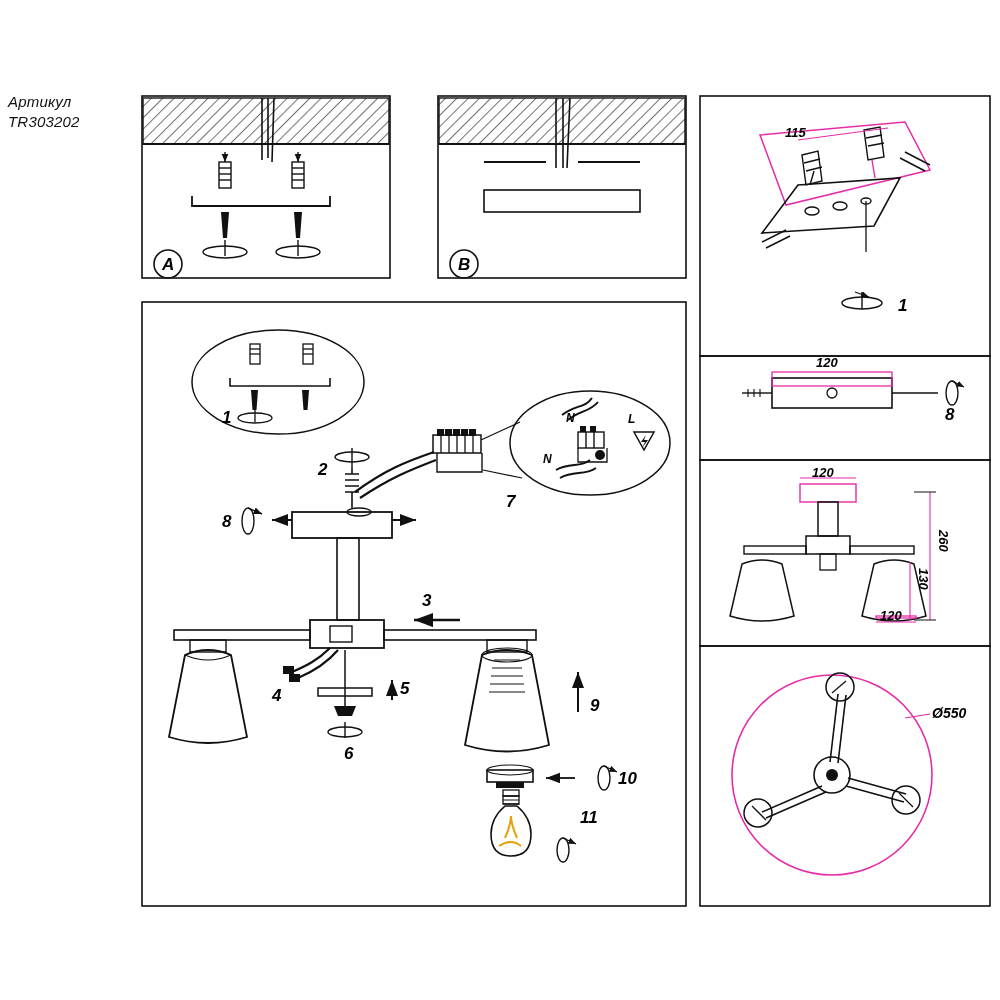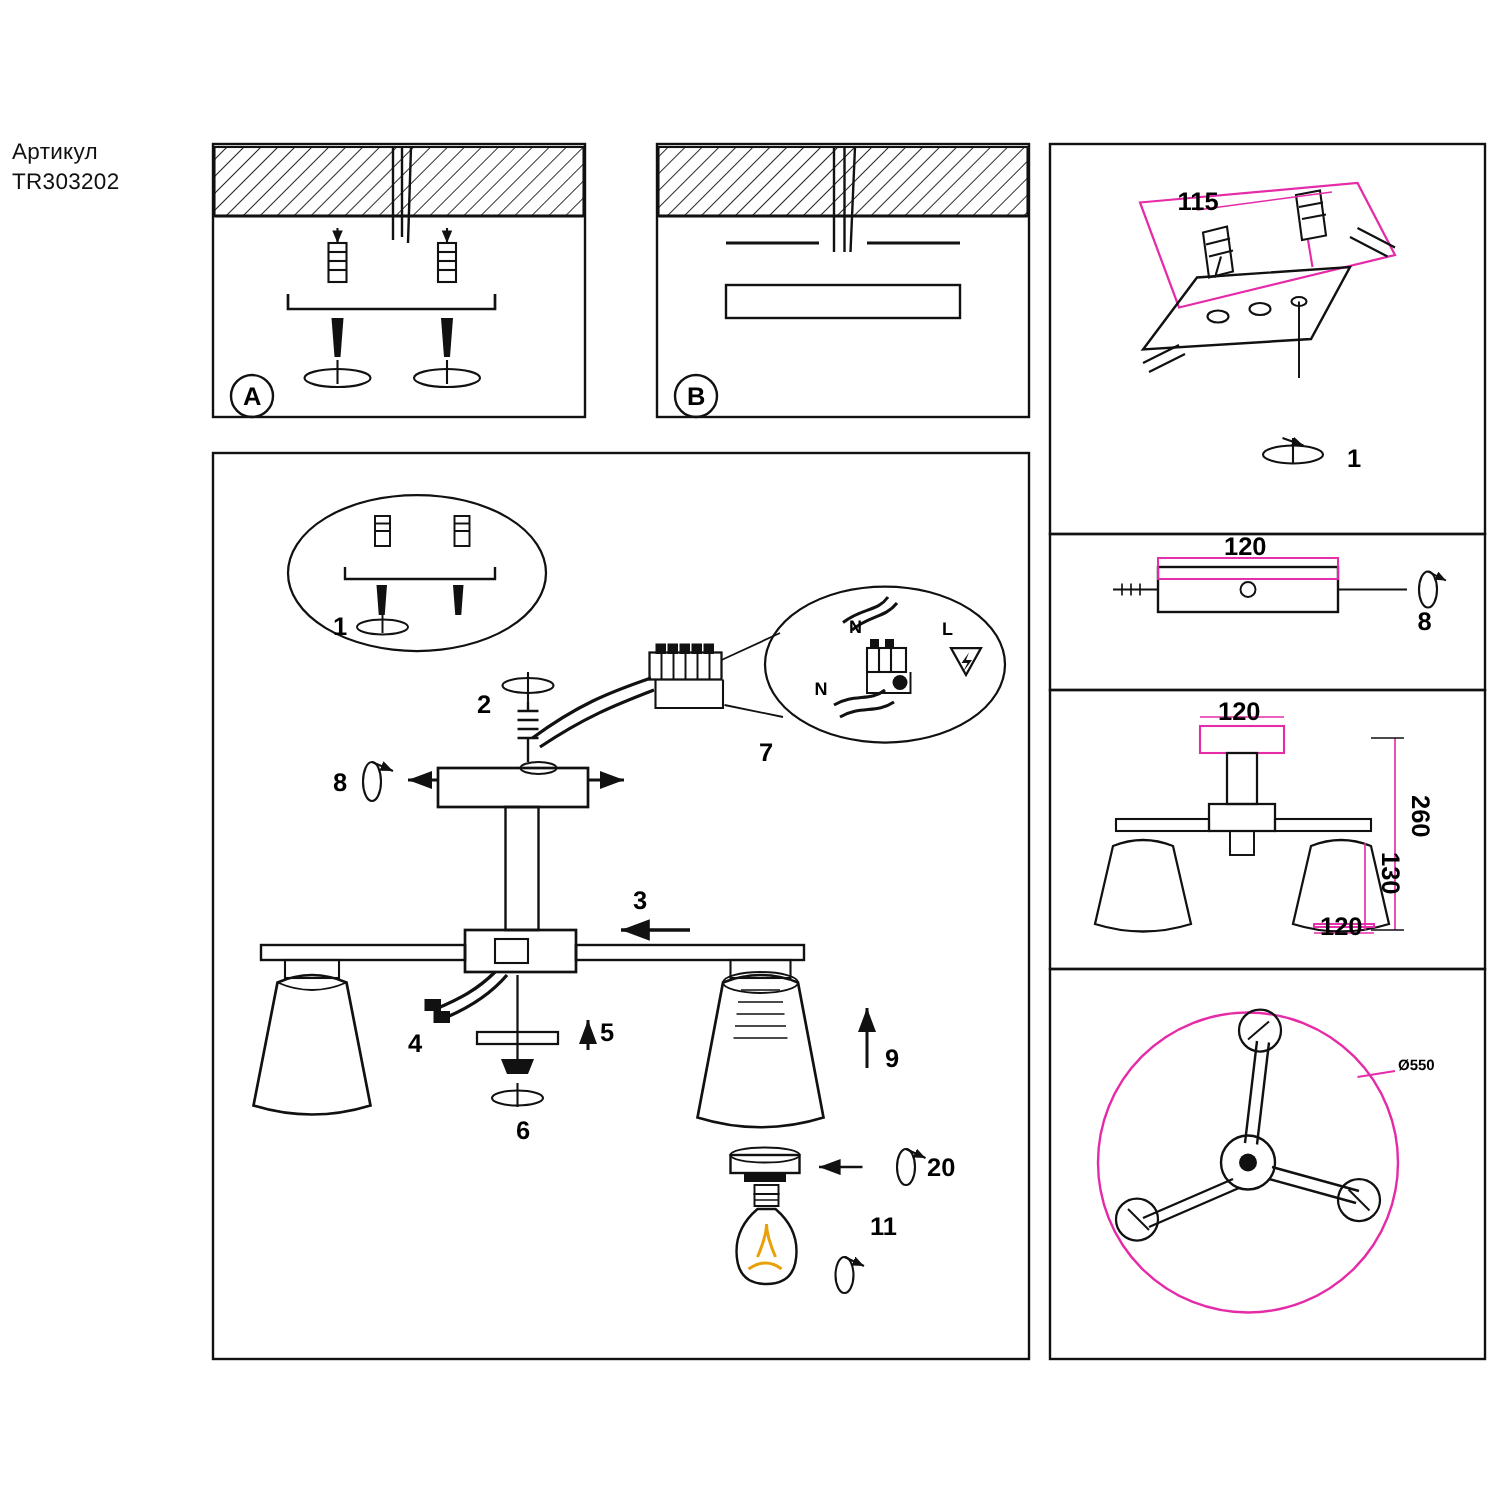--- a/index.html
+++ b/index.html
@@ -11,21 +11,21 @@
     width: 1000px;
     height: 1000px;
     font-family: "Liberation Sans", sans-serif;
     color: #111111;
     position: relative;
     overflow: hidden;
   }
   .sheet {
     position: absolute;
     left: 0; top: 0;
-    width: 972px; height: 1000px;
+    width: 972px; height: 1000px; font-style: italic;
   }
   svg { display: block; }
 
   .article-label {
     position: absolute;
     left: 8px;
     top: 92px;
     font-size: 15px;
     line-height: 20px;
     color: #111;
@@ -34,21 +34,21 @@
   .article-label .code { display: block; }
 
   .num {
     position: absolute;
     font-size: 17px;
     font-weight: bold;
     color: #000;
   }
   .dim {
     position: absolute;
-    font-size: 17px;
+    font-size: 13px;
     font-weight: bold;
     color: #000;
   }
   .panel-letter {
     position: absolute;
     font-size: 17px;
     font-weight: bold;
     color: #000;
   }
 </style>
@@ -383,33 +383,33 @@
 
   <div class="num" style="left:222px; top:408px;">1</div>
   <div class="num" style="left:318px; top:460px;">2</div>
   <div class="num" style="left:422px; top:591px;">3</div>
   <div class="num" style="left:272px; top:686px;">4</div>
   <div class="num" style="left:400px; top:679px;">5</div>
   <div class="num" style="left:344px; top:744px;">6</div>
   <div class="num" style="left:506px; top:492px;">7</div>
   <div class="num" style="left:222px; top:512px;">8</div>
   <div class="num" style="left:590px; top:696px;">9</div>
-  <div class="num" style="left:618px; top:769px;">20</div>
+  <div class="num" style="left:618px; top:769px;">10</div>
   <div class="num" style="left:580px; top:808px;">11</div>
 
   <div class="num" style="left:898px; top:296px;">1</div>
   <div class="dim" style="left:785px; top:125px;">115</div>
 
   <div class="dim" style="left:816px; top:355px;">120</div>
   <div class="num" style="left:945px; top:405px;">8</div>
 
   <div class="dim" style="left:812px; top:465px;">120</div>
   <div class="dim" style="left:880px; top:608px;">120</div>
   <div class="dim" style="left:936px; top:530px; writing-mode:vertical-rl;">260</div>
   <div class="dim" style="left:916px; top:568px; writing-mode:vertical-rl;">130</div>
 
-  <div class="dim" style="left:932px; top:705px; font-size:10px;">Ø550</div>
+  <div class="dim" style="left:932px; top:705px; font-size:14px;">Ø550</div>
 
   <div class="dim" style="left:566px; top:411px; font-size:12px;">N</div>
   <div class="dim" style="left:628px; top:412px; font-size:12px;">L</div>
   <div class="dim" style="left:543px; top:452px; font-size:12px;">N</div>
 
 </div>
 
 </body></html>

